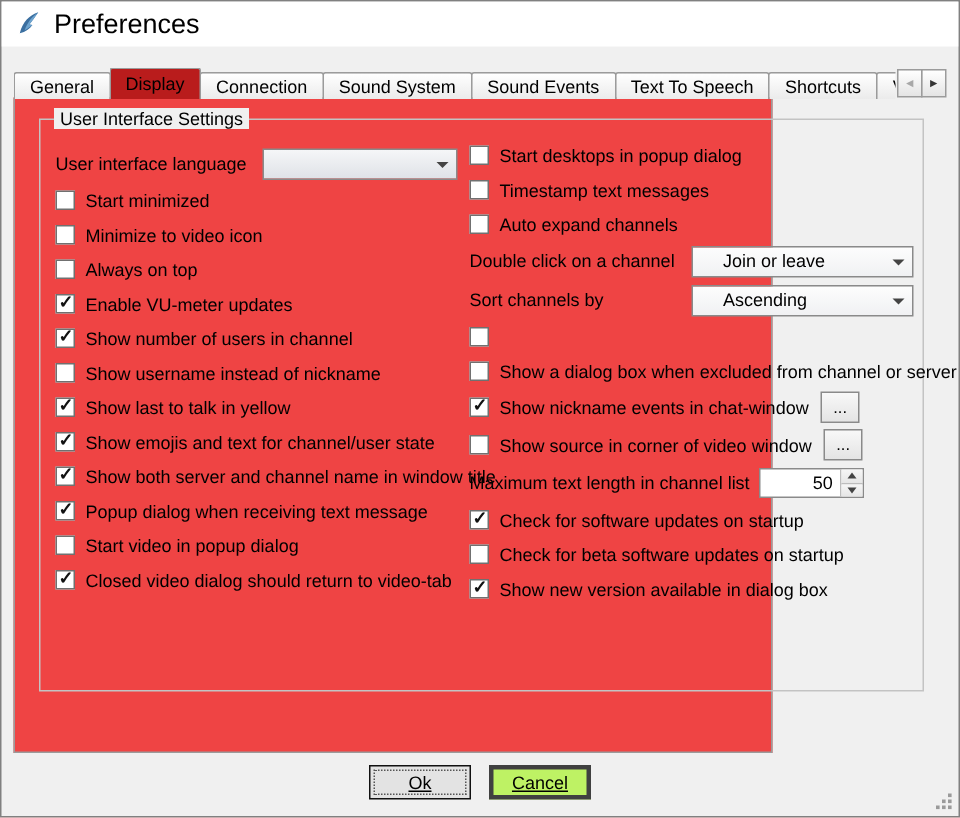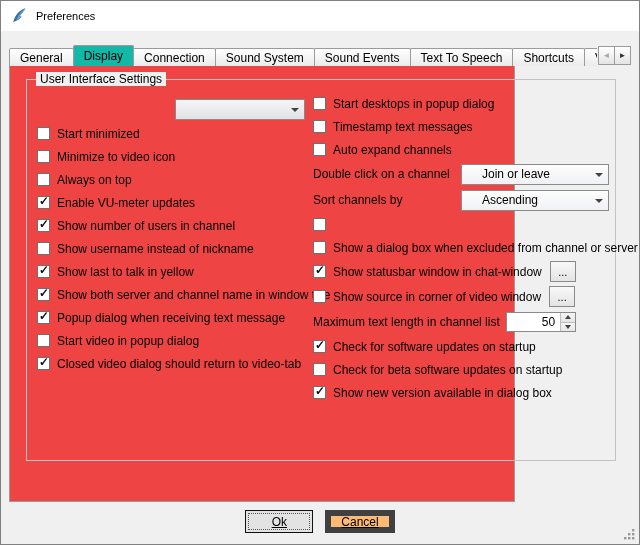--- a/index.html
+++ b/index.html
@@ -6,31 +6,31 @@
   #window{
     position:relative;width:640px;height:545px;box-sizing:border-box;
     background:#f0f0f0;border:1px solid #808080;
     font-family:"Liberation Sans",sans-serif;font-size:12px;color:#000;
     overflow:hidden;
   }
   
   .titlebar{position:absolute;top:0;left:0;right:0;height:30px;background:#ffffff;
     display:flex;align-items:center;padding-left:9px;box-sizing:border-box;}
   .app-icon{width:18px;height:18px;margin-right:8px;flex:0 0 auto;}
-  .title-text{font-size:11px;}
+  .title-text{font-size:18px;}
 
   
   .tabstrip{position:absolute;left:8px;top:44px;width:622px;height:21px;z-index:5;}
   .tabs-clip{position:absolute;left:0;top:0;height:21px;width:588px;overflow:hidden;
     display:flex;align-items:flex-end;white-space:nowrap;}
   .tab{display:inline-flex;align-items:center;height:18px;padding:0 10px;
     border:1px solid #9b9b9b;border-bottom:none;background:linear-gradient(#ffffff,#ebebeb);
     border-top-left-radius:2px;border-top-right-radius:2px;box-sizing:border-box;flex:0 0 auto;}
   .tab + .tab{margin-left:-1px;}
-  .tab.active{height:21px;background:#14b8a6;position:relative;z-index:3;padding-bottom:1px;}
+  .tab.active{height:21px;background:#b91c1c;position:relative;z-index:3;padding-bottom:1px;}
   .tabscroll{position:absolute;right:0;top:1px;display:flex;z-index:6;}
   .tabscroll .sb{width:17px;height:19px;border:1px solid #9b9b9b;box-sizing:border-box;
     background:linear-gradient(#ffffff,#e4e4e4);display:flex;align-items:center;justify-content:center;
     font-size:8px;line-height:1;}
   .tabscroll .sb + .sb{margin-left:-1px;}
   .sb.disabled{color:#a8a8a8;}
   .sb.enabled{color:#333;}
 
   
   .page{position:absolute;left:8px;top:64px;width:506px;height:437px;box-sizing:border-box;
@@ -79,21 +79,21 @@
     background:linear-gradient(#f6f6f6,#e6e6e6);}
   .spin-btns .sp:first-child{border-bottom:1px solid #bdbdbd;}
   .tri-up{width:0;height:0;border-left:3px solid transparent;border-right:3px solid transparent;
     border-bottom:4px solid #444;}
   .tri-down{width:0;height:0;border-left:3px solid transparent;border-right:3px solid transparent;
     border-top:4px solid #444;}
 
   
   .footer{position:absolute;left:0;right:0;top:509px;height:24px;
     display:flex;justify-content:center;gap:12px;}
-  .btn{min-width:68px;height:23px;box-sizing:border-box;background:#fdba74;border:6px solid #404040;
+  .btn{min-width:68px;height:23px;box-sizing:border-box;background:#bef264;border:3px solid #404040;
     display:flex;align-items:center;justify-content:center;padding:0 10px;}
   .btn .blbl{text-decoration:underline;}
   .btn.default{border:1px solid #111;outline:1px dotted #555;outline-offset:-4px;background:#e3e3e3;}
 
   .grip{position:absolute;right:3px;bottom:3px;width:13px;height:13px;}
 </style>
 </head>
 <body>
 
 <div id="window">
@@ -138,20 +138,21 @@
       <div class="sb enabled">►</div>
     </div>
   </div>
 
   <div class="page">
     <div class="group">
       <span class="group-label">User Interface Settings</span>
 
       <div class="col-left">
         <div class="row tall">
+          <span class="lbl">User interface language</span>
           <div class="combo gray combo-lang">
             <span></span>
             <span class="caret"></span>
           </div>
         </div>
 
         <div class="row">
           <span class="box"></span>
           <span class="lbl">Start minimized</span>
         </div>
@@ -171,20 +172,24 @@
           <span class="box checked"></span>
           <span class="lbl">Show number of users in channel</span>
         </div>
         <div class="row">
           <span class="box"></span>
           <span class="lbl">Show username instead of nickname</span>
         </div>
         <div class="row">
           <span class="box checked"></span>
           <span class="lbl">Show last to talk in yellow</span>
+        </div>
+        <div class="row">
+          <span class="box checked"></span>
+          <span class="lbl">Show emojis and text for channel/user state</span>
         </div>
         <div class="row">
           <span class="box checked"></span>
           <span class="lbl">Show both server and channel name in window title</span>
         </div>
         <div class="row">
           <span class="box checked"></span>
           <span class="lbl">Popup dialog when receiving text message</span>
         </div>
         <div class="row">
@@ -229,21 +234,21 @@
         <div class="row">
           <span class="box"></span>
         </div>
         <div class="row">
           <span class="box"></span>
           <span class="lbl">Show a dialog box when excluded from channel or server</span>
         </div>
 
         <div class="row btnrow">
           <span class="box checked"></span>
-          <span class="lbl">Show statusbar window in chat-window</span>
+          <span class="lbl">Show nickname events in chat-window</span>
           <div class="dots-btn">...</div>
         </div>
         <div class="row btnrow">
           <span class="box"></span>
           <span class="lbl">Show source in corner of video window</span>
           <div class="dots-btn">...</div>
         </div>
 
         <div class="row tall">
           <span class="lbl">Maximum text length in channel list</span>

